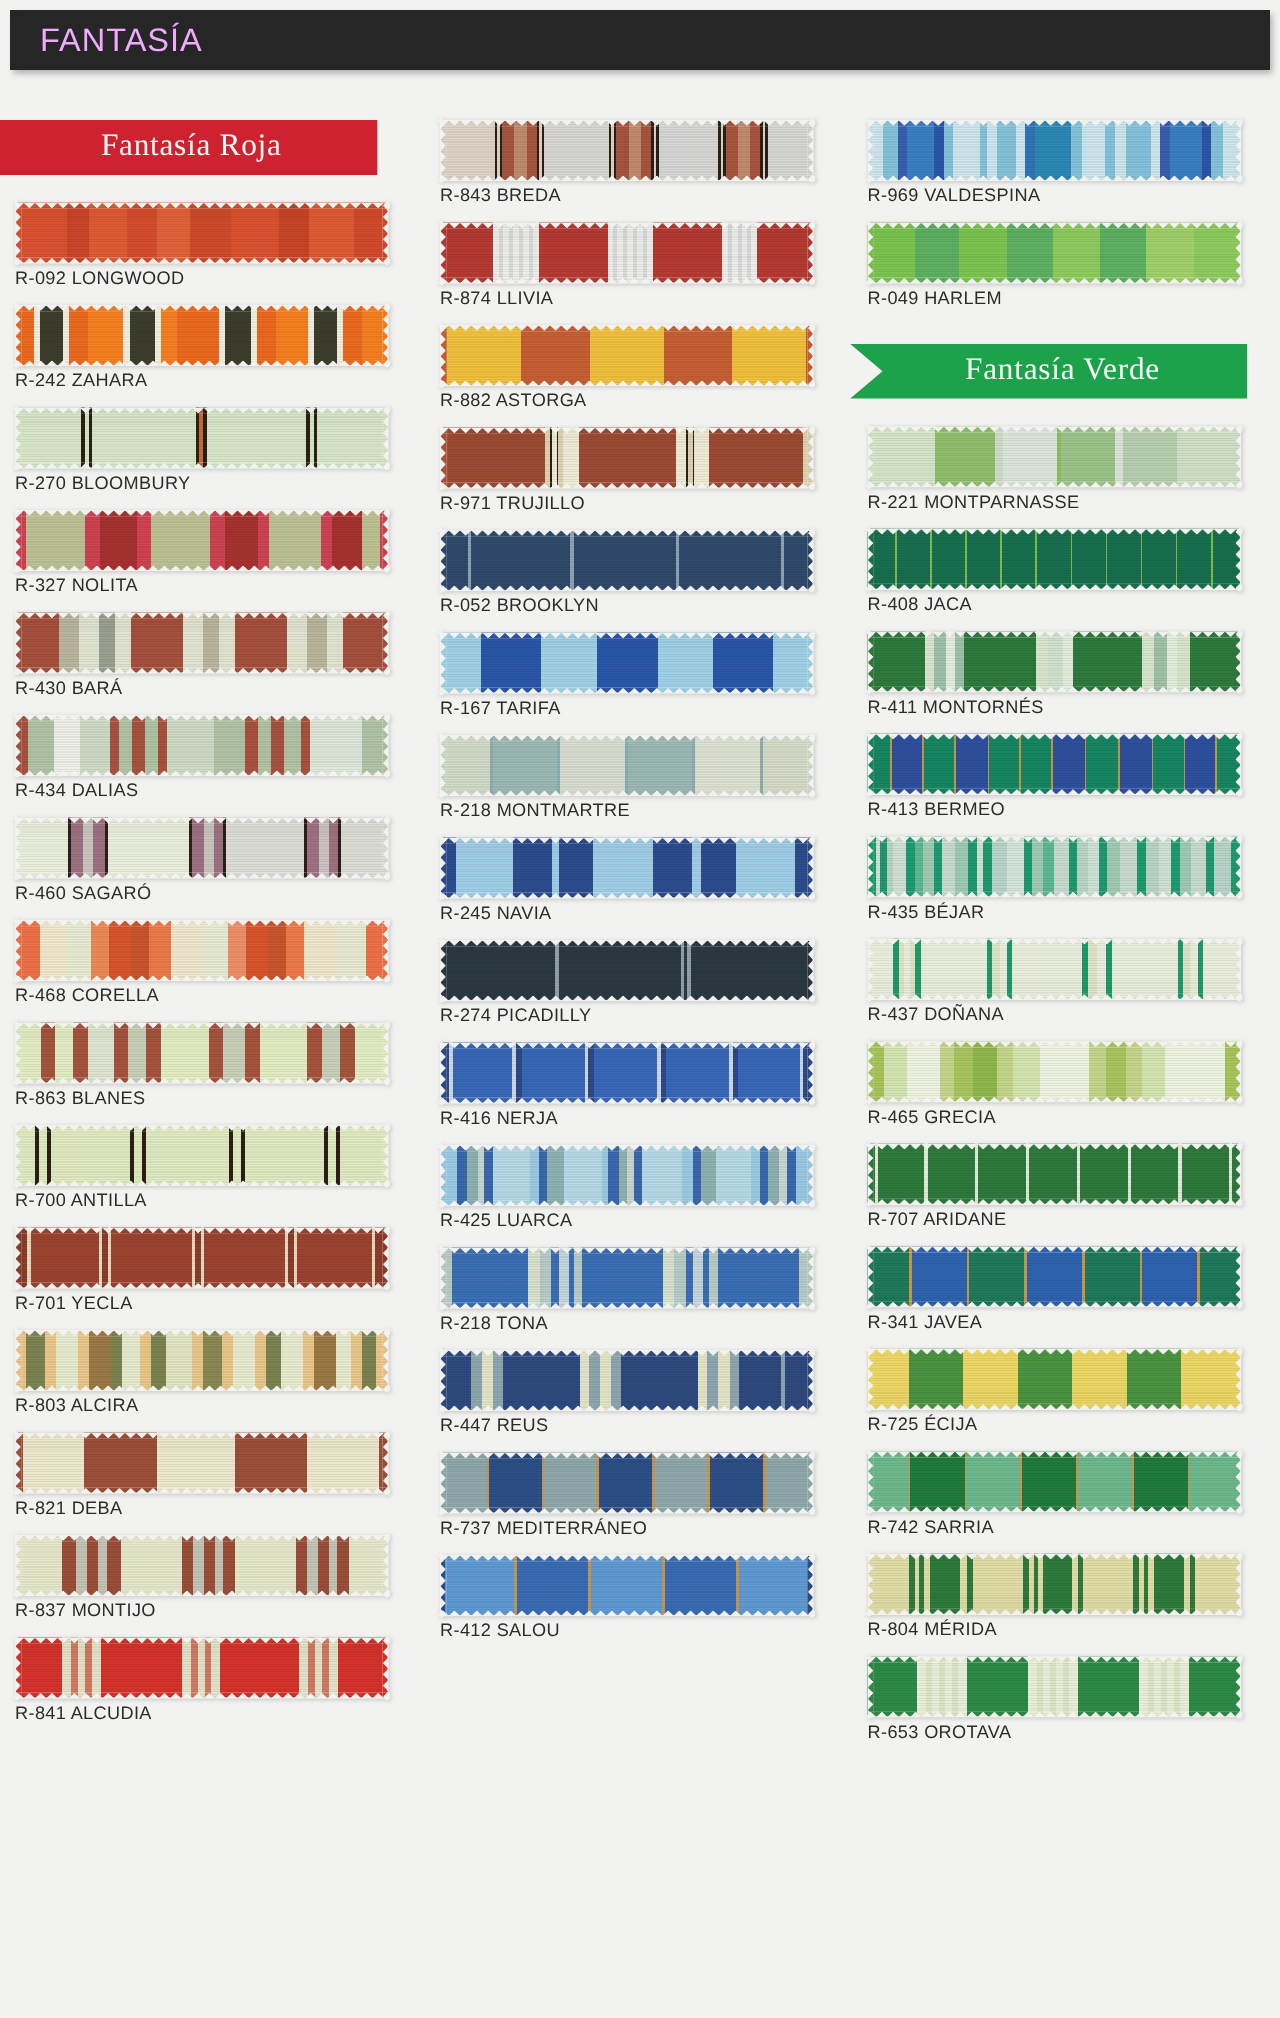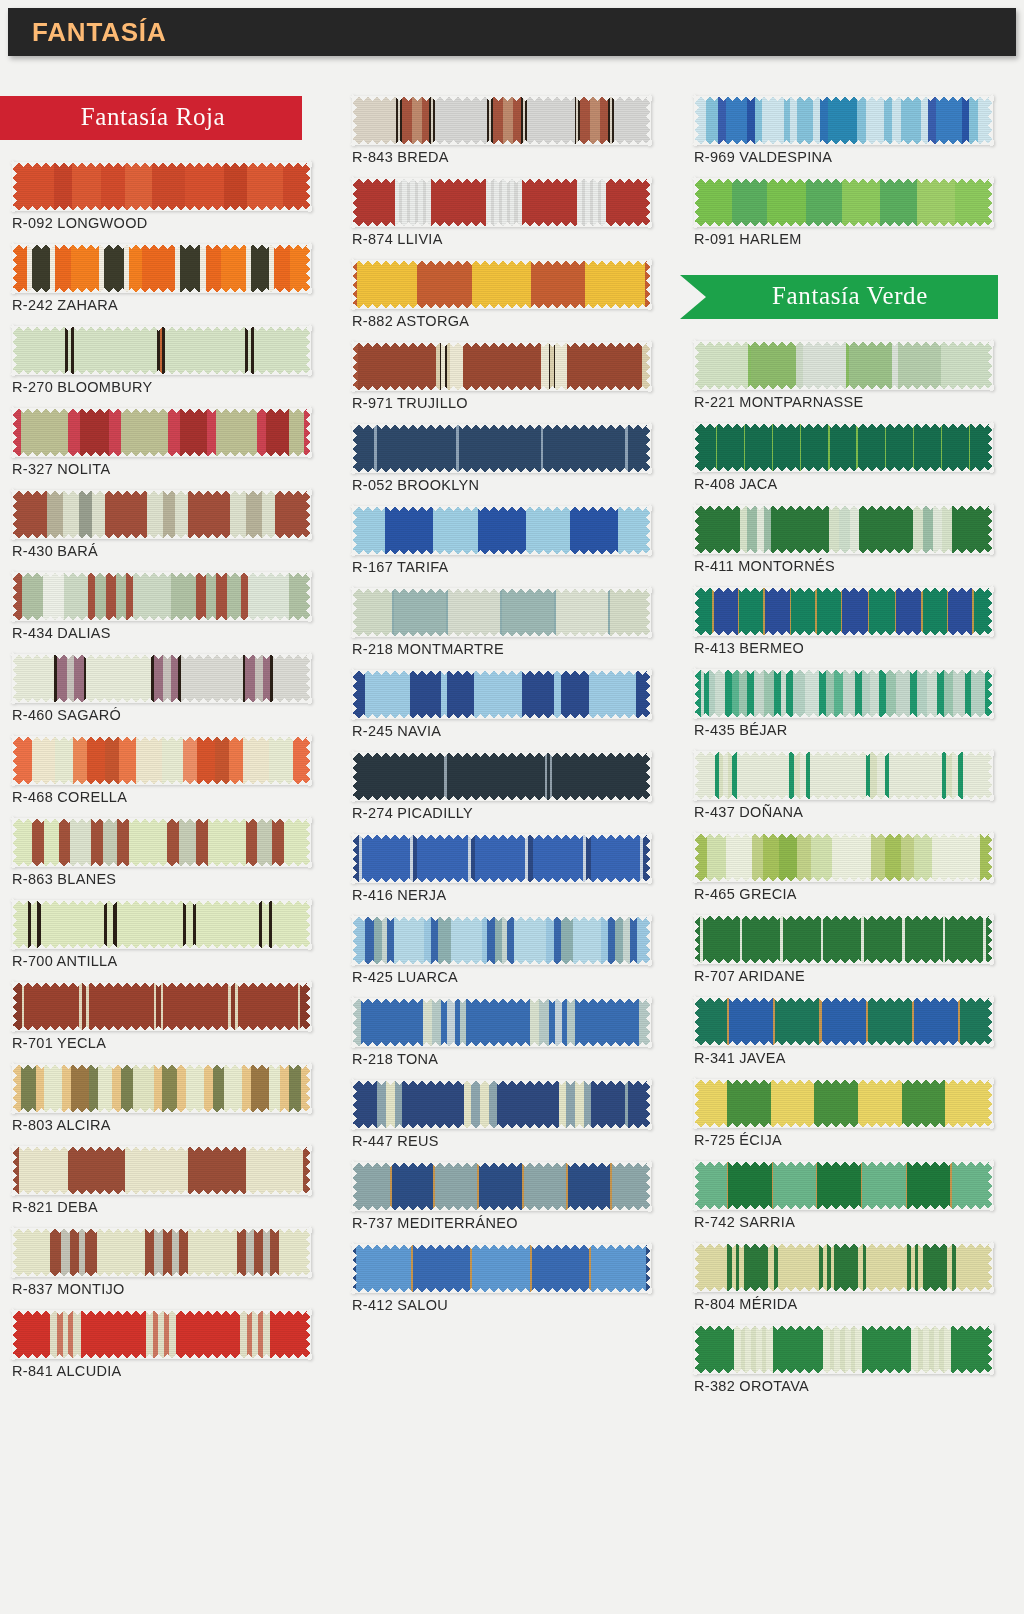--- a/index.html
+++ b/index.html
@@ -10,21 +10,21 @@
     position:relative;overflow:hidden;
   }
   
   #page-header{
     position:absolute;left:8px;top:8px;width:1008px;height:48px;
     background:#262626;
     box-shadow:2px 3px 5px rgba(0,0,0,.28);
   }
   #page-header .htxt{
     position:absolute;left:24px;top:50%;transform:translateY(-50%);
-    color:#fdba74;font-size:26px;letter-spacing:.8px;font-weight:700;
+    color:#f0abfc;font-size:26px;letter-spacing:.8px;font-weight:400;
   }
   
   .col{position:absolute;top:96px;width:298px;}
   #col-red{left:12px;}
   #col-blue{left:352px;}
   #col-green{left:694px;}
 
   
   .ribbon{
     position:relative;height:44px;margin-bottom:22px;
@@ -434,21 +434,21 @@
     </div>
     <div class="entry">
       <div class="swatch-wrap">
         <div style="position: absolute; inset: 0px; background: linear-gradient(90deg, rgb(124, 196, 80) 0%, rgb(124, 196, 80) 12.635%, rgb(92, 176, 96) 12.635%, rgb(92, 176, 96) 24.549%, rgb(124, 196, 80) 24.549%, rgb(124, 196, 80) 37.545%, rgb(92, 176, 96) 37.545%, rgb(92, 176, 96) 49.819%, rgb(142, 203, 94) 49.819%, rgb(142, 203, 94) 62.455%, rgb(92, 176, 96) 62.455%, rgb(92, 176, 96) 74.729%, rgb(160, 208, 106) 74.729%, rgb(160, 208, 106) 87.726%, rgb(142, 203, 94) 87.726%, rgb(142, 203, 94) 100%);"></div>
         <div style="position: absolute; inset: 0px; z-index: 2; opacity: 0.13; pointer-events: none; background: repeating-linear-gradient(0deg, rgba(0, 0, 0, 0.5) 0px, rgba(0, 0, 0, 0.5) 1px, transparent 1px, transparent 2px);"></div>
         <div class="zig top" style="position: absolute; left: -2px; right: -2px; top: -0.5px; height: 5px; z-index: 4; background: repeating-conic-gradient(from 135deg at 50% 100%, rgb(242, 242, 240) 0deg, rgb(242, 242, 240) 25%, transparent 0deg, transparent 50%) 0px 0px / 9px 5px;"></div>
         <div class="zig bot" style="position: absolute; left: -2px; right: -2px; bottom: -0.5px; height: 5px; z-index: 4; background: repeating-conic-gradient(from -45deg at 50% 0px, rgb(242, 242, 240) 0deg, rgb(242, 242, 240) 25%, transparent 0deg, transparent 50%) 0px 0px / 9px 5px;"></div>
         <div style="position: absolute; top: -2px; bottom: -2px; left: -0.5px; width: 5px; z-index: 4; background: repeating-conic-gradient(from 45deg at 100% 50%, rgb(242, 242, 240) 0deg, rgb(242, 242, 240) 25%, transparent 0deg, transparent 50%) 0px 0px / 5px 9px;"></div>
         <div style="position: absolute; top: -2px; bottom: -2px; right: -0.5px; width: 5px; z-index: 4; background: repeating-conic-gradient(from -135deg at 0px 50%, rgb(242, 242, 240) 0deg, rgb(242, 242, 240) 25%, transparent 0deg, transparent 50%) 0px 0px / 5px 9px;"></div>
       </div>
-      <div class="label">R-091 HARLEM</div>
+      <div class="label">R-049 HARLEM</div>
     </div>
     <div class="ribbon green">
       <span>Fantasía Verde</span>
     </div>
     <div class="entry">
       <div class="swatch-wrap">
         <div style="position: absolute; inset: 0px; background: linear-gradient(90deg, rgb(212, 228, 198) 0%, rgb(212, 228, 198) 18.051%, rgb(139, 192, 101) 18.051%, rgb(139, 192, 101) 19.134%, rgb(143, 189, 109) 19.134%, rgb(143, 189, 109) 34.296%, rgb(207, 220, 201) 34.296%, rgb(207, 220, 201) 36.462%, rgb(220, 228, 218) 36.462%, rgb(220, 228, 218) 50.903%, rgb(139, 192, 101) 50.903%, rgb(139, 192, 101) 51.986%, rgb(157, 195, 138) 51.986%, rgb(157, 195, 138) 66.426%, rgb(220, 228, 218) 66.426%, rgb(220, 228, 218) 68.592%, rgb(183, 207, 174) 68.592%, rgb(183, 207, 174) 83.032%, rgb(207, 224, 198) 83.032%, rgb(207, 224, 198) 100%);"></div>
         <div style="position: absolute; inset: 0px; z-index: 2; opacity: 0.13; pointer-events: none; background: repeating-linear-gradient(0deg, rgba(0, 0, 0, 0.5) 0px, rgba(0, 0, 0, 0.5) 1px, transparent 1px, transparent 2px);"></div>
         <div class="zig top" style="position: absolute; left: -2px; right: -2px; top: -0.5px; height: 5px; z-index: 4; background: repeating-conic-gradient(from 135deg at 50% 100%, rgb(242, 242, 240) 0deg, rgb(242, 242, 240) 25%, transparent 0deg, transparent 50%) 0px 0px / 9px 5px;"></div>
         <div class="zig bot" style="position: absolute; left: -2px; right: -2px; bottom: -0.5px; height: 5px; z-index: 4; background: repeating-conic-gradient(from -45deg at 50% 0px, rgb(242, 242, 240) 0deg, rgb(242, 242, 240) 25%, transparent 0deg, transparent 50%) 0px 0px / 9px 5px;"></div>
@@ -580,15 +580,15 @@
     </div>
     <div class="entry">
       <div class="swatch-wrap">
         <div style="position: absolute; inset: 0px; background: linear-gradient(90deg, rgb(45, 138, 70) 0%, rgb(45, 138, 70) 13.333%, rgb(233, 238, 216) 13.333%, rgb(233, 238, 216) 15.686%, rgb(220, 228, 198) 15.686%, rgb(220, 228, 198) 17.255%, rgb(233, 238, 216) 17.255%, rgb(233, 238, 216) 19.216%, rgb(220, 228, 198) 19.216%, rgb(220, 228, 198) 20.784%, rgb(233, 238, 216) 20.784%, rgb(233, 238, 216) 22.745%, rgb(220, 228, 198) 22.745%, rgb(220, 228, 198) 24.314%, rgb(233, 238, 216) 24.314%, rgb(233, 238, 216) 26.667%, rgb(45, 138, 70) 26.667%, rgb(45, 138, 70) 43.137%, rgb(233, 238, 216) 43.137%, rgb(233, 238, 216) 45.49%, rgb(220, 228, 198) 45.49%, rgb(220, 228, 198) 47.059%, rgb(233, 238, 216) 47.059%, rgb(233, 238, 216) 49.02%, rgb(220, 228, 198) 49.02%, rgb(220, 228, 198) 50.588%, rgb(233, 238, 216) 50.588%, rgb(233, 238, 216) 52.549%, rgb(220, 228, 198) 52.549%, rgb(220, 228, 198) 54.118%, rgb(233, 238, 216) 54.118%, rgb(233, 238, 216) 56.471%, rgb(45, 138, 70) 56.471%, rgb(45, 138, 70) 72.941%, rgb(233, 238, 216) 72.941%, rgb(233, 238, 216) 75.294%, rgb(220, 228, 198) 75.294%, rgb(220, 228, 198) 76.863%, rgb(233, 238, 216) 76.863%, rgb(233, 238, 216) 78.824%, rgb(220, 228, 198) 78.824%, rgb(220, 228, 198) 80.392%, rgb(233, 238, 216) 80.392%, rgb(233, 238, 216) 82.353%, rgb(220, 228, 198) 82.353%, rgb(220, 228, 198) 83.922%, rgb(233, 238, 216) 83.922%, rgb(233, 238, 216) 86.275%, rgb(45, 138, 70) 86.275%, rgb(45, 138, 70) 100%);"></div>
         <div style="position: absolute; inset: 0px; z-index: 2; opacity: 0.13; pointer-events: none; background: repeating-linear-gradient(0deg, rgba(0, 0, 0, 0.5) 0px, rgba(0, 0, 0, 0.5) 1px, transparent 1px, transparent 2px);"></div>
         <div class="zig top" style="position: absolute; left: -2px; right: -2px; top: -0.5px; height: 5px; z-index: 4; background: repeating-conic-gradient(from 135deg at 50% 100%, rgb(242, 242, 240) 0deg, rgb(242, 242, 240) 25%, transparent 0deg, transparent 50%) 0px 0px / 9px 5px;"></div>
         <div class="zig bot" style="position: absolute; left: -2px; right: -2px; bottom: -0.5px; height: 5px; z-index: 4; background: repeating-conic-gradient(from -45deg at 50% 0px, rgb(242, 242, 240) 0deg, rgb(242, 242, 240) 25%, transparent 0deg, transparent 50%) 0px 0px / 9px 5px;"></div>
         <div style="position: absolute; top: -2px; bottom: -2px; left: -0.5px; width: 5px; z-index: 4; background: repeating-conic-gradient(from 45deg at 100% 50%, rgb(242, 242, 240) 0deg, rgb(242, 242, 240) 25%, transparent 0deg, transparent 50%) 0px 0px / 5px 9px;"></div>
         <div style="position: absolute; top: -2px; bottom: -2px; right: -0.5px; width: 5px; z-index: 4; background: repeating-conic-gradient(from -135deg at 0px 50%, rgb(242, 242, 240) 0deg, rgb(242, 242, 240) 25%, transparent 0deg, transparent 50%) 0px 0px / 5px 9px;"></div>
       </div>
-      <div class="label">R-382 OROTAVA</div>
+      <div class="label">R-653 OROTAVA</div>
     </div>
   </div>
 
 </body></html>

